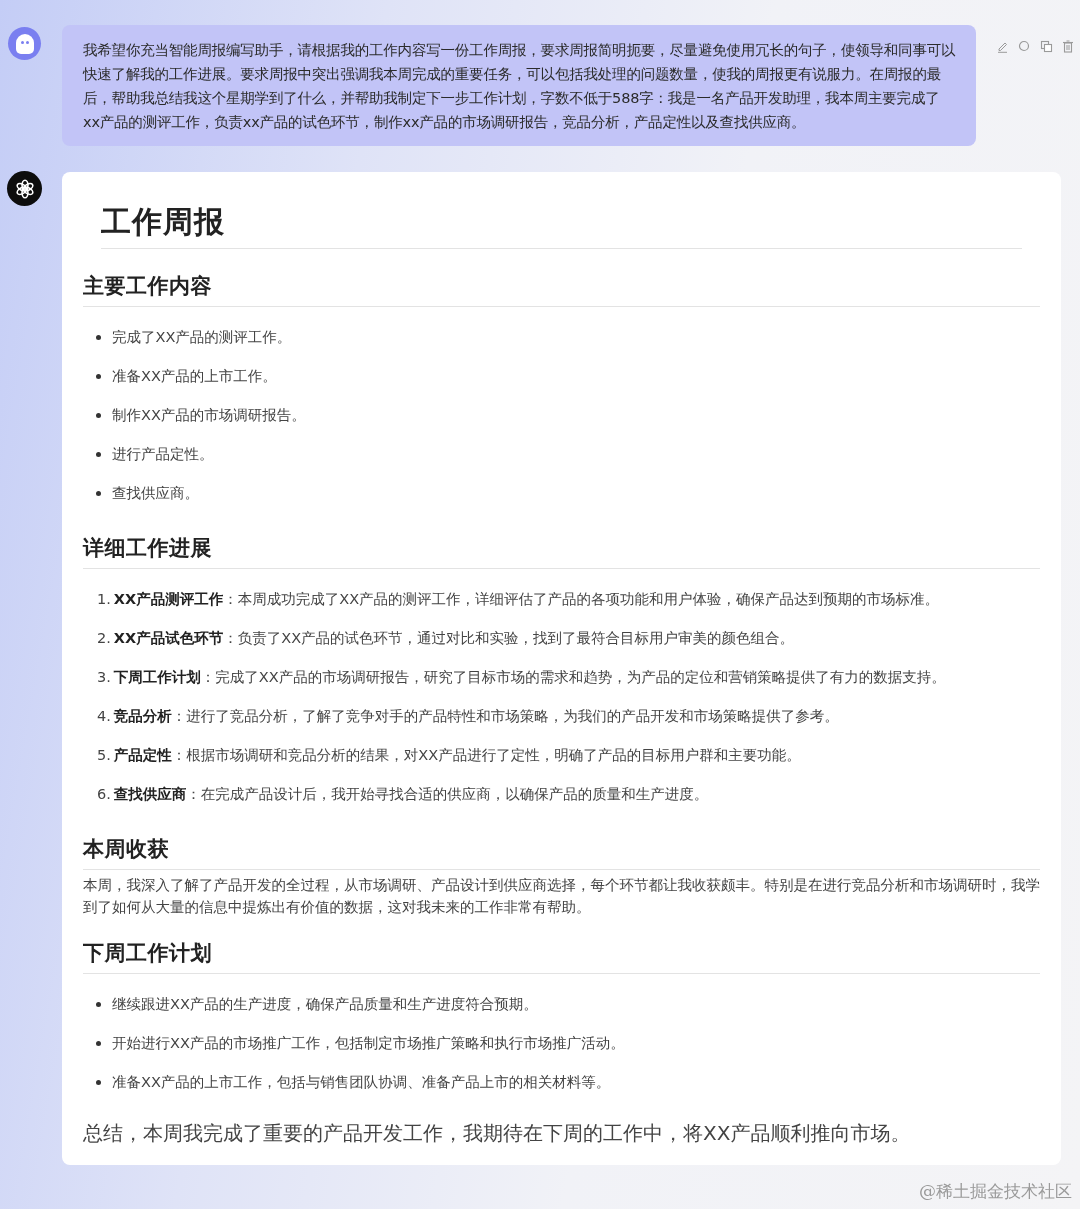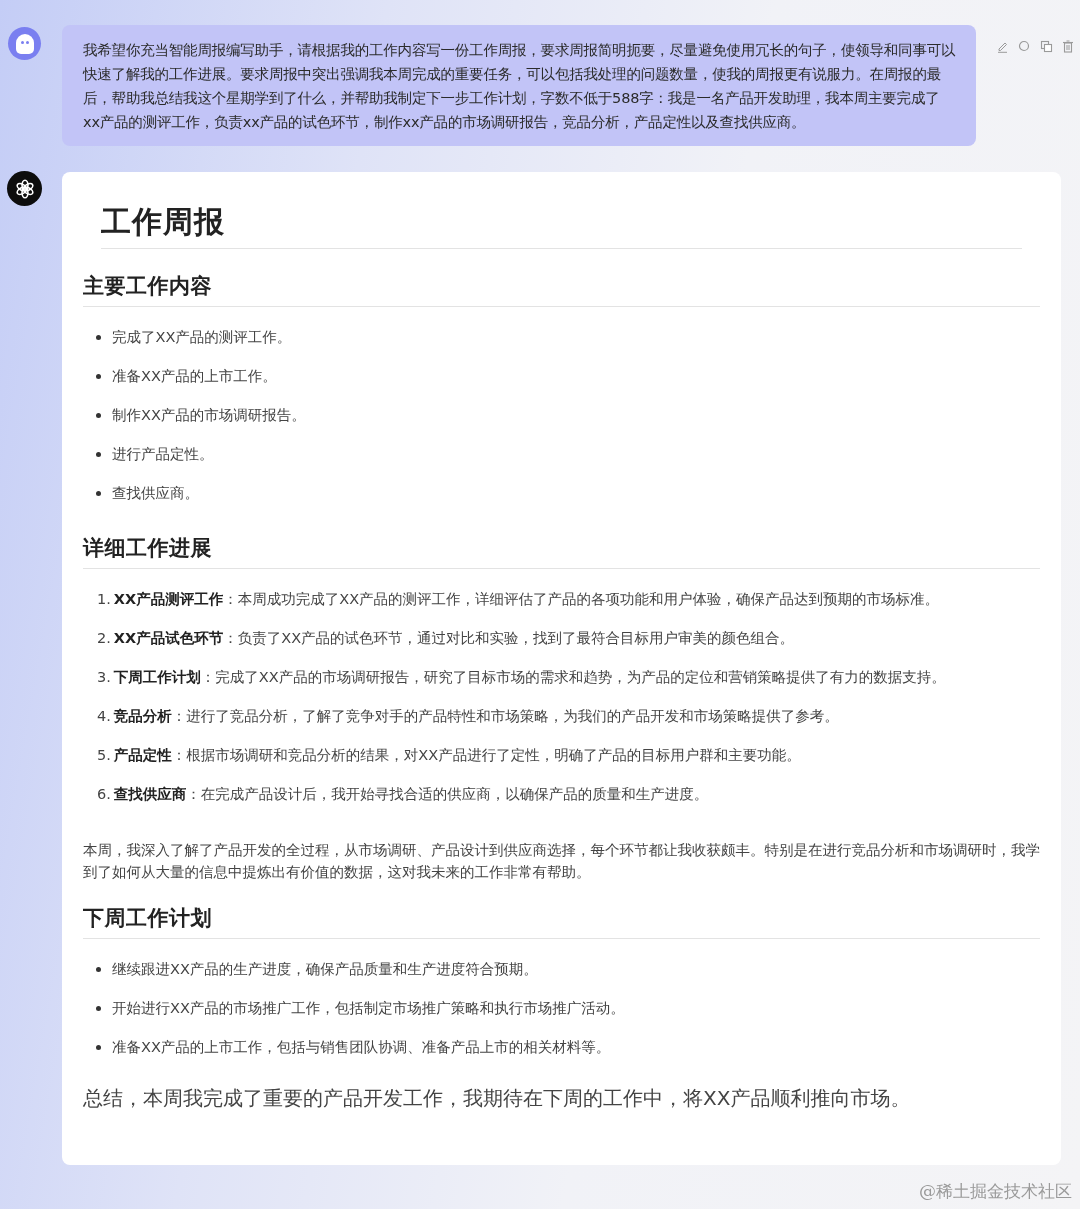--- a/index.html
+++ b/index.html
@@ -51,21 +51,21 @@
     position:relative; padding-left:29px; font-size:14.5px; line-height:39px; color:#444;
   }
   .bullets li::before {
     content:""; position:absolute; left:13px; top:17px; width:5px; height:5px; border-radius:50%; background:#333;
   }
   .numbered { margin-top:11px; }
   .numbered li { font-size:14.5px; line-height:39px; color:#444; padding-left:14px; }
   .numbered .num { color:#444; margin-right:3px; }
   .numbered b { color:#222; font-weight:bold;text-align:right; }
   .sec { margin-top:20px; }
-  .para { font-size:14.5px; line-height:22px; color:#444; margin-top:25px; }
+  .para { font-size:14.5px; line-height:22px; color:#444; margin-top:4px; }
   .summary { font-size:20px; line-height:22px; color:#444; }
   .watermark {
     position:absolute; right:8px; top:1180px; font-size:17px; color:#9a9a9a;
     font-family:"DejaVu Serif","Liberation Serif",serif;
   }
 </style>
 </head>
 <body>
 
 <div class="avatar-user">
@@ -133,20 +133,21 @@
   <h2 class="sec">详细工作进展</h2>
   <ol class="numbered">
     <li><span class="num">1.</span><b>XX产品测评工作</b><span>：本周成功完成了XX产品的测评工作，详细评估了产品的各项功能和用户体验，确保产品达到预期的市场标准。</span></li>
     <li><span class="num">2.</span><b>XX产品试色环节</b><span>：负责了XX产品的试色环节，通过对比和实验，找到了最符合目标用户审美的颜色组合。</span></li>
     <li><span class="num">3.</span><b>下周工作计划</b><span>：完成了XX产品的市场调研报告，研究了目标市场的需求和趋势，为产品的定位和营销策略提供了有力的数据支持。</span></li>
     <li><span class="num">4.</span><b>竞品分析</b><span>：进行了竞品分析，了解了竞争对手的产品特性和市场策略，为我们的产品开发和市场策略提供了参考。</span></li>
     <li><span class="num">5.</span><b>产品定性</b><span>：根据市场调研和竞品分析的结果，对XX产品进行了定性，明确了产品的目标用户群和主要功能。</span></li>
     <li><span class="num">6.</span><b>查找供应商</b><span>：在完成产品设计后，我开始寻找合适的供应商，以确保产品的质量和生产进度。</span></li>
   </ol>
 
+  <h2 class="sec">本周收获</h2>
   <p class="para">本周，我深入了解了产品开发的全过程，从市场调研、产品设计到供应商选择，每个环节都让我收获颇丰。特别是在进行竞品分析和市场调研时，我学到了如何从大量的信息中提炼出有价值的数据，这对我未来的工作非常有帮助。</p>
 
   <h2 class="sec">下周工作计划</h2>
   <ul class="bullets">
     <li>继续跟进XX产品的生产进度，确保产品质量和生产进度符合预期。</li>
     <li>开始进行XX产品的市场推广工作，包括制定市场推广策略和执行市场推广活动。</li>
     <li>准备XX产品的上市工作，包括与销售团队协调、准备产品上市的相关材料等。</li>
   </ul>
   <p class="summary">总结，本周我完成了重要的产品开发工作，我期待在下周的工作中，将XX产品顺利推向市场。</p>
 </div>

